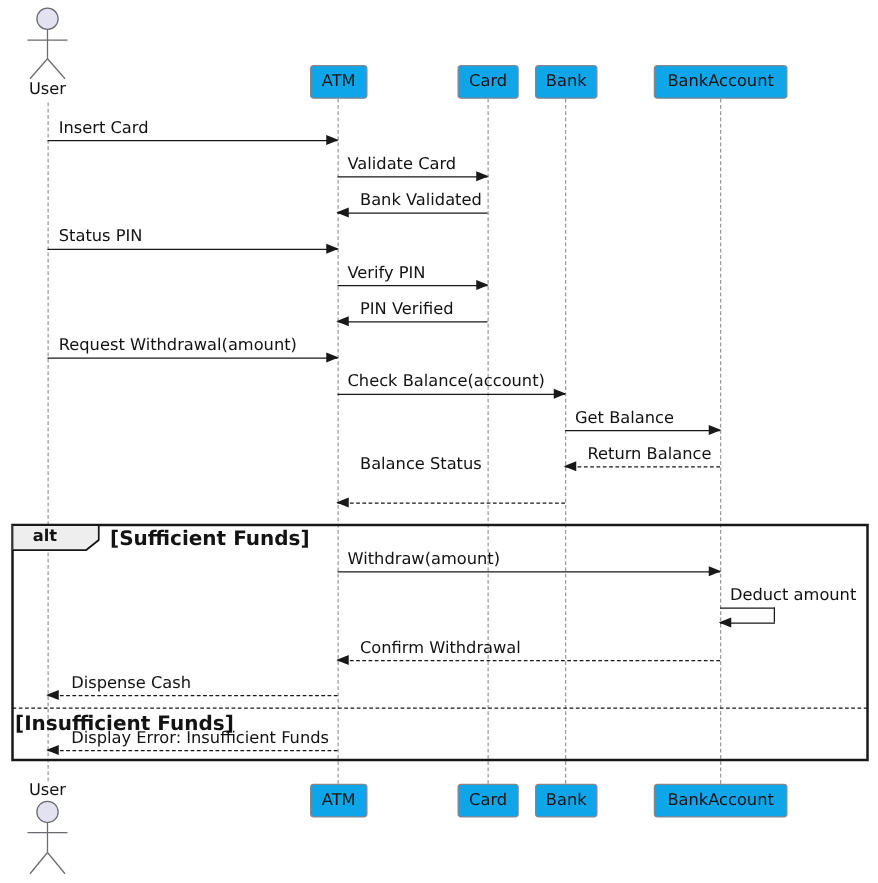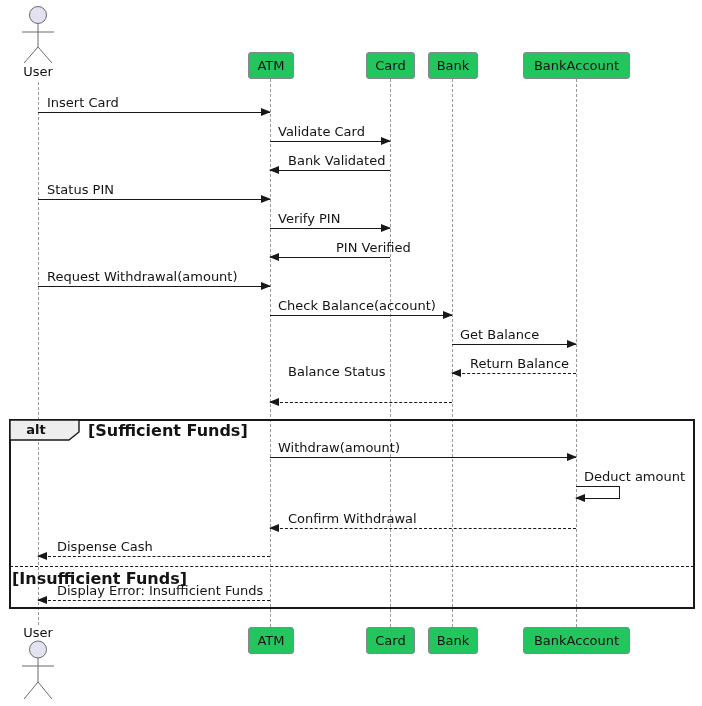--- a/index.html
+++ b/index.html
@@ -4,21 +4,21 @@
 <style>
   html,body { margin:0; padding:0; background:#ffffff; }
   #canvas {
     position:relative; width:702px; height:706px; background:#ffffff;
     font-family:"DejaVu Sans","Liberation Sans",sans-serif; color:#131313;
     overflow:hidden;
   }
   .lifeline { position:absolute; width:0; border-left:1px dashed #999a9e; z-index:1; }
   .pbox {
     position:absolute; height:27px; box-sizing:border-box;
-    background:#22c55e; border:1px solid #86868c; border-radius:3px;
+    background:#0ea5e9; border:1px solid #86868c; border-radius:3px;
     display:flex; align-items:center; justify-content:center;
     font-size:13px; color:#131313; z-index:5;
   }
   .actor-label { position:absolute; width:56px; text-align:center; font-size:13px; z-index:5; }
   .actor-svg { position:absolute; z-index:5; }
   .msg-label { position:absolute; font-size:13px; white-space:nowrap; color:#131313; z-index:4; }
   .msg-line { position:absolute; height:0; border-top:1px solid #181818; z-index:4; }
   .msg-line.dashed { border-top:1px dashed #181818; }
   .msg-vline { position:absolute; width:0; border-left:1px solid #181818; z-index:4; }
   .head { position:absolute; width:0; height:0; top:-5px;
@@ -82,21 +82,21 @@
   <div class="msg-label" style="left:47px;  top:182px;">Status PIN</div>
   <div class="msg-line" style="left:38px;  top:199px; width:232px;">
       <span class="head right"></span>
     </div>
 
   <div class="msg-label" style="left:278px; top:211px;">Verify PIN</div>
   <div class="msg-line" style="left:270px; top:228px; width:120px;">
       <span class="head right"></span>
     </div>
 
-  <div class="msg-label" style="left:288px; top:240px;margin-left:48px;">PIN Verified</div>
+  <div class="msg-label" style="left:288px; top:240px;">PIN Verified</div>
   <div class="msg-line" style="left:270px; top:257px; width:120px;">
       <span class="head left"></span>
     </div>
 
   <div class="msg-label" style="left:47px;  top:269px;">Request Withdrawal(amount)</div>
   <div class="msg-line" style="left:38px;  top:286px; width:232px;">
       <span class="head right"></span>
     </div>
 
   <div class="msg-label" style="left:278px; top:298px;">Check Balance(account)</div>

